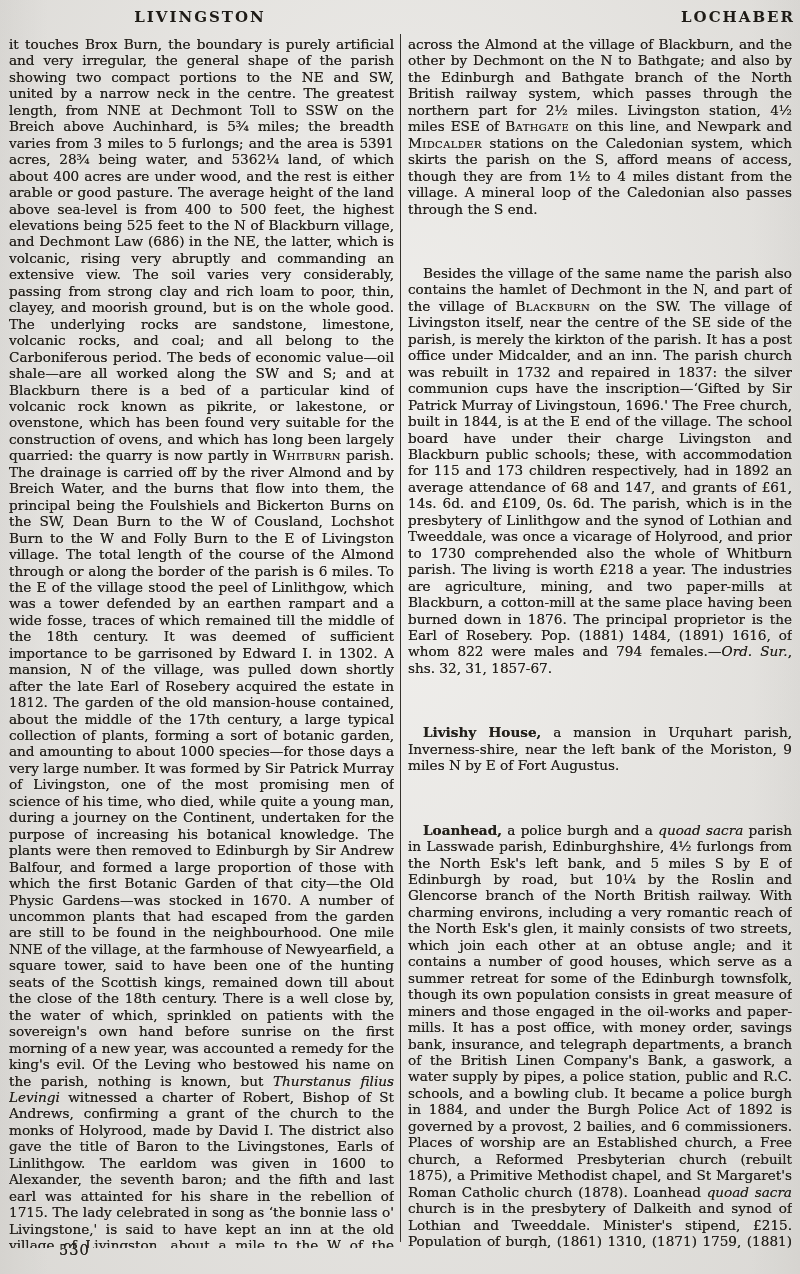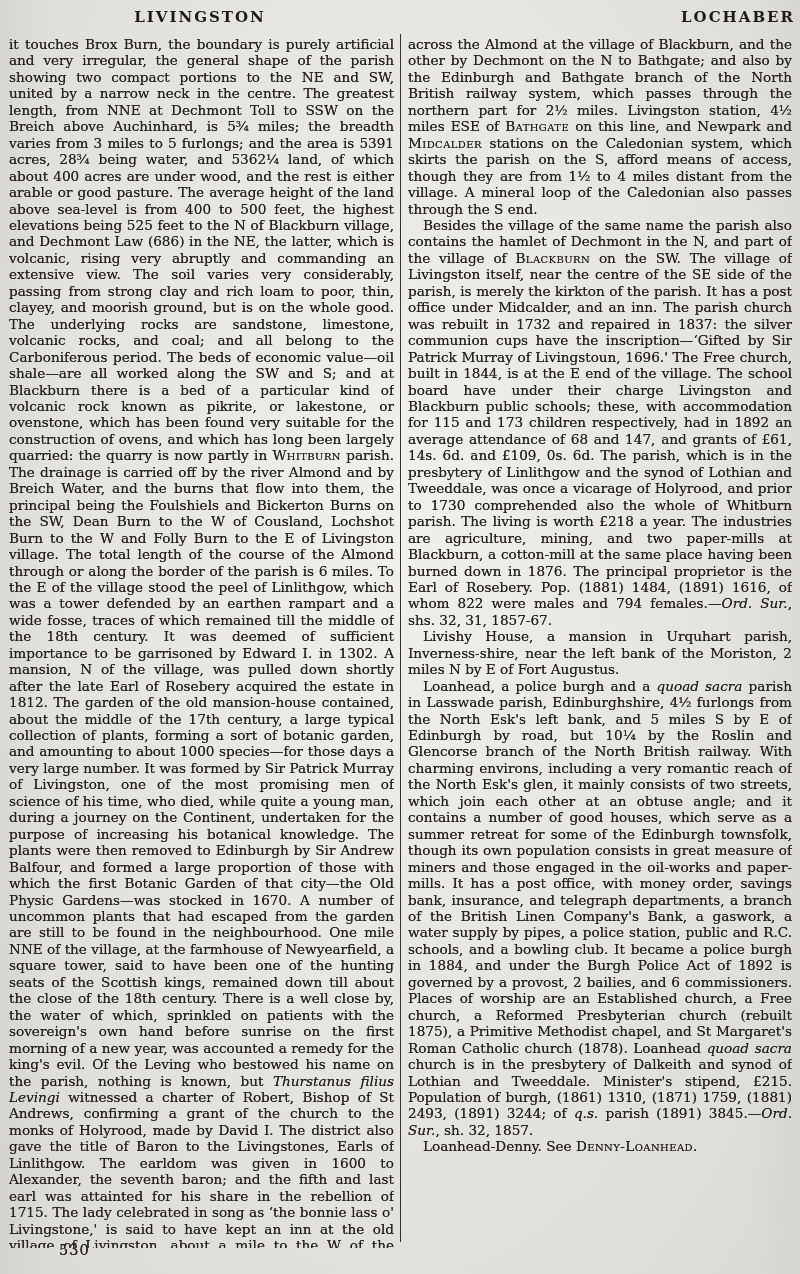--- a/index.html
+++ b/index.html
@@ -42,22 +42,22 @@
     width:385px;height:1212px;
     text-align:justify;
     font-size:13.6px;
     line-height:16.45px;
     overflow:hidden;
     text-shadow:0 0 0.5px rgba(32,28,22,0.75);
   }
   .column.left{left:9px;}
   .column.right{left:408px;width:384px;}
   .para{margin:0;padding:0;}
-  .para.indent{text-indent:15px;}
-  .seg-b{font-weight:normal;}
+  .para.indent{text-indent:15px;margin-top:48px;}
+  .seg-b{font-weight:bold;}
   .seg-i{font-style:italic;}
   .seg-sc{font-variant:small-caps;letter-spacing:0.4px;}
   .page-number{
     position:absolute;
     left:59px;top:1242px;
     font-size:14.5px;
     letter-spacing:1px;
     color:#24211c;
     text-shadow:0 0 0.5px rgba(32,28,22,0.75);
   }
@@ -72,19 +72,19 @@
   </div>
 
   <div class="col-rule"></div>
 
   <div class="column left">
       <p class="para"><span>it touches Brox Burn, the boundary is purely artificial and very irregular, the general shape of the parish showing two compact portions to the NE and SW, united by a narrow neck in the centre.  The greatest length, from NNE at Dechmont Toll to SSW on the Breich above Auchinhard, is 5¾ miles; the breadth varies from 3 miles to 5 furlongs; and the area is 5391 acres, 28¾ being water, and 5362¼ land, of which about 400 acres are under wood, and the rest is either arable or good pasture.  The average height of the land above sea-level is from 400 to 500 feet, the highest elevations being 525 feet to the N of Blackburn village, and Dechmont Law (686) in the NE, the latter, which is volcanic, rising very abruptly and commanding an extensive view.  The soil varies very considerably, passing from strong clay and rich loam to poor, thin, clayey, and moorish ground, but is on the whole good. The underlying rocks are sandstone, limestone, volcanic rocks, and coal; and all belong to the Carboniferous period.  The beds of economic value—oil shale—are all worked along the SW and S; and at Blackburn there is a bed of a particular kind of volcanic rock known as pikrite, or lakestone, or ovenstone, which has been found very suitable for the construction of ovens, and which has long been largely quarried: the quarry is now partly in </span><span class="seg-sc">Whitburn</span><span> parish.  The drainage is carried off by the river Almond and by Breich Water, and the burns that flow into them, the principal being the Foulshiels and Bickerton Burns on the SW, Dean Burn to the W of Cousland, Lochshot Burn to the W and Folly Burn to the E of Livingston village.  The total length of the course of the Almond through or along the border of the parish is 6 miles.  To the E of the village stood the peel of Linlithgow, which was a tower defended by an earthen rampart and a wide fosse, traces of which remained till the middle of the 18th century.  It was deemed of sufficient importance to be garrisoned by Edward I. in 1302.  A mansion, N of the village, was pulled down shortly after the late Earl of Rosebery acquired the estate in 1812.  The garden of the old mansion-house contained, about the middle of the 17th century, a large typical collection of plants, forming a sort of botanic garden, and amounting to about 1000 species—for those days a very large number. It was formed by Sir Patrick Murray of Livingston, one of the most promising men of science of his time, who died, while quite a young man, during a journey on the Continent, undertaken for the purpose of increasing his botanical knowledge.  The plants were then removed to Edinburgh by Sir Andrew Balfour, and formed a large proportion of those with which the first Botanic Garden of that city—the Old Physic Gardens—was stocked in 1670.  A number of uncommon plants that had escaped from the garden are still to be found in the neighbourhood.  One mile NNE of the village, at the farmhouse of Newyearfield, a square tower, said to have been one of the hunting seats of the Scottish kings, remained down till about the close of the 18th century. There is a well close by, the water of which, sprinkled on patients with the sovereign's own hand before sunrise on the first morning of a new year, was accounted a remedy for the king's evil.  Of the Leving who bestowed his name on the parish, nothing is known, but </span><span class="seg-i">Thurstanus filius Levingi</span><span> witnessed a charter of Robert, Bishop of St Andrews, confirming a grant of the church to the monks of Holyrood, made by David I. The district also gave the title of Baron to the Livingstones, Earls of Linlithgow.  The earldom was given in 1600 to Alexander, the seventh baron; and the fifth and last earl was attainted for his share in the rebellion of 1715.  The lady celebrated in song as ‘the bonnie lass o' Livingstone,' is said to have kept an inn at the old village of Livingston, about a mile to the W of the present village, which was then the Kirkton.  The principal mansions are Blackburn House, </span></p>
     </div>
   <div class="column right">
       <p class="para"><span>across the Almond at the village of Blackburn, and the other by Dechmont on the N to Bathgate; and also by the Edinburgh and Bathgate branch of the North British railway system, which passes through the northern part for 2½ miles.  Livingston station, 4½ miles ESE of </span><span class="seg-sc">Bathgate</span><span> on this line, and Newpark and </span><span class="seg-sc">Midcalder</span><span> stations on the Caledonian system, which skirts the parish on the S, afford means of access, though they are from 1½ to 4 miles distant from the village.  A mineral loop of the Caledonian also passes through the S end.</span></p>
       <p class="para indent"><span>Besides the village of the same name the parish also contains the hamlet of Dechmont in the N, and part of the village of </span><span class="seg-sc">Blackburn</span><span> on the SW.  The village of Livingston itself, near the centre of the SE side of the parish, is merely the kirkton of the parish.  It has a post office under Midcalder, and an inn.  The parish church was rebuilt in 1732 and repaired in 1837: the silver communion cups have the inscription—‘Gifted by Sir Patrick Murray of Livingstoun, 1696.'  The Free church, built in 1844, is at the E end of the village.  The school board have under their charge Livingston and Blackburn public schools; these, with accommodation for 115 and 173 children respectively, had in 1892 an average attendance of 68 and 147, and grants of £61, 14s. 6d. and £109, 0s. 6d.  The parish, which is in the presbytery of Linlithgow and the synod of Lothian and Tweeddale, was once a vicarage of Holyrood, and prior to 1730 comprehended also the whole of Whitburn parish.  The living is worth £218 a year. The industries are agriculture, mining, and two paper-mills at Blackburn, a cotton-mill at the same place having been burned down in 1876.  The principal proprietor is the Earl of Rosebery.  Pop. (1881) 1484, (1891) 1616, of whom 822 were males and 794 females.—</span><span class="seg-i">Ord. Sur.</span><span>, shs. 32, 31, 1857-67.</span></p>
-      <p class="para indent"><span class="seg-b">Livishy House,</span><span> a mansion in Urquhart parish, Inverness-shire, near the left bank of the Moriston, 2 miles N by E of Fort Augustus.</span></p>
+      <p class="para indent"><span class="seg-b">Livishy House,</span><span> a mansion in Urquhart parish, Inverness-shire, near the left bank of the Moriston, 9 miles N by E of Fort Augustus.</span></p>
       <p class="para indent"><span class="seg-b">Loanhead,</span><span> a police burgh and a </span><span class="seg-i">quoad sacra</span><span> parish in Lasswade parish, Edinburghshire, 4½ furlongs from the North Esk's left bank, and 5 miles S by E of Edinburgh by road, but 10¼ by the Roslin and Glencorse branch of the North British railway.  With charming environs, including a very romantic reach of the North Esk's glen, it mainly consists of two streets, which join each other at an obtuse angle; and it contains a number of good houses, which serve as a summer retreat for some of the Edinburgh townsfolk, though its own population consists in great measure of miners and those engaged in the oil-works and paper-mills.  It has a post office, with money order, savings bank, insurance, and telegraph departments, a branch of the British Linen Company's Bank, a gaswork, a water supply by pipes, a police station, public and R.C. schools, and a bowling club.  It became a police burgh in 1884, and under the Burgh Police Act of 1892 is governed by a provost, 2 bailies, and 6 commissioners.  Places of worship are an Established church, a Free church, a Reformed Presbyterian church (rebuilt 1875), a Primitive Methodist chapel, and St Margaret's Roman Catholic church (1878).  Loanhead </span><span class="seg-i">quoad sacra</span><span> church is in the presbytery of Dalkeith and synod of Lothian and Tweeddale.  Minister's stipend, £215.  Population of burgh, (1861) 1310, (1871) 1759, (1881) 2493, (1891) 3244; of </span><span class="seg-i">q.s.</span><span> parish (1891) 3845.—</span><span class="seg-i">Ord. Sur.</span><span>, sh. 32, 1857.</span></p>
       <p class="para indent"><span class="seg-b">Loanhead-Denny.</span><span>  See </span><span class="seg-sc">Denny-Loanhead</span><span>.</span></p>
     </div>
 
   <div class="page-number">530</div>
 </div>
 
 </body></html>

